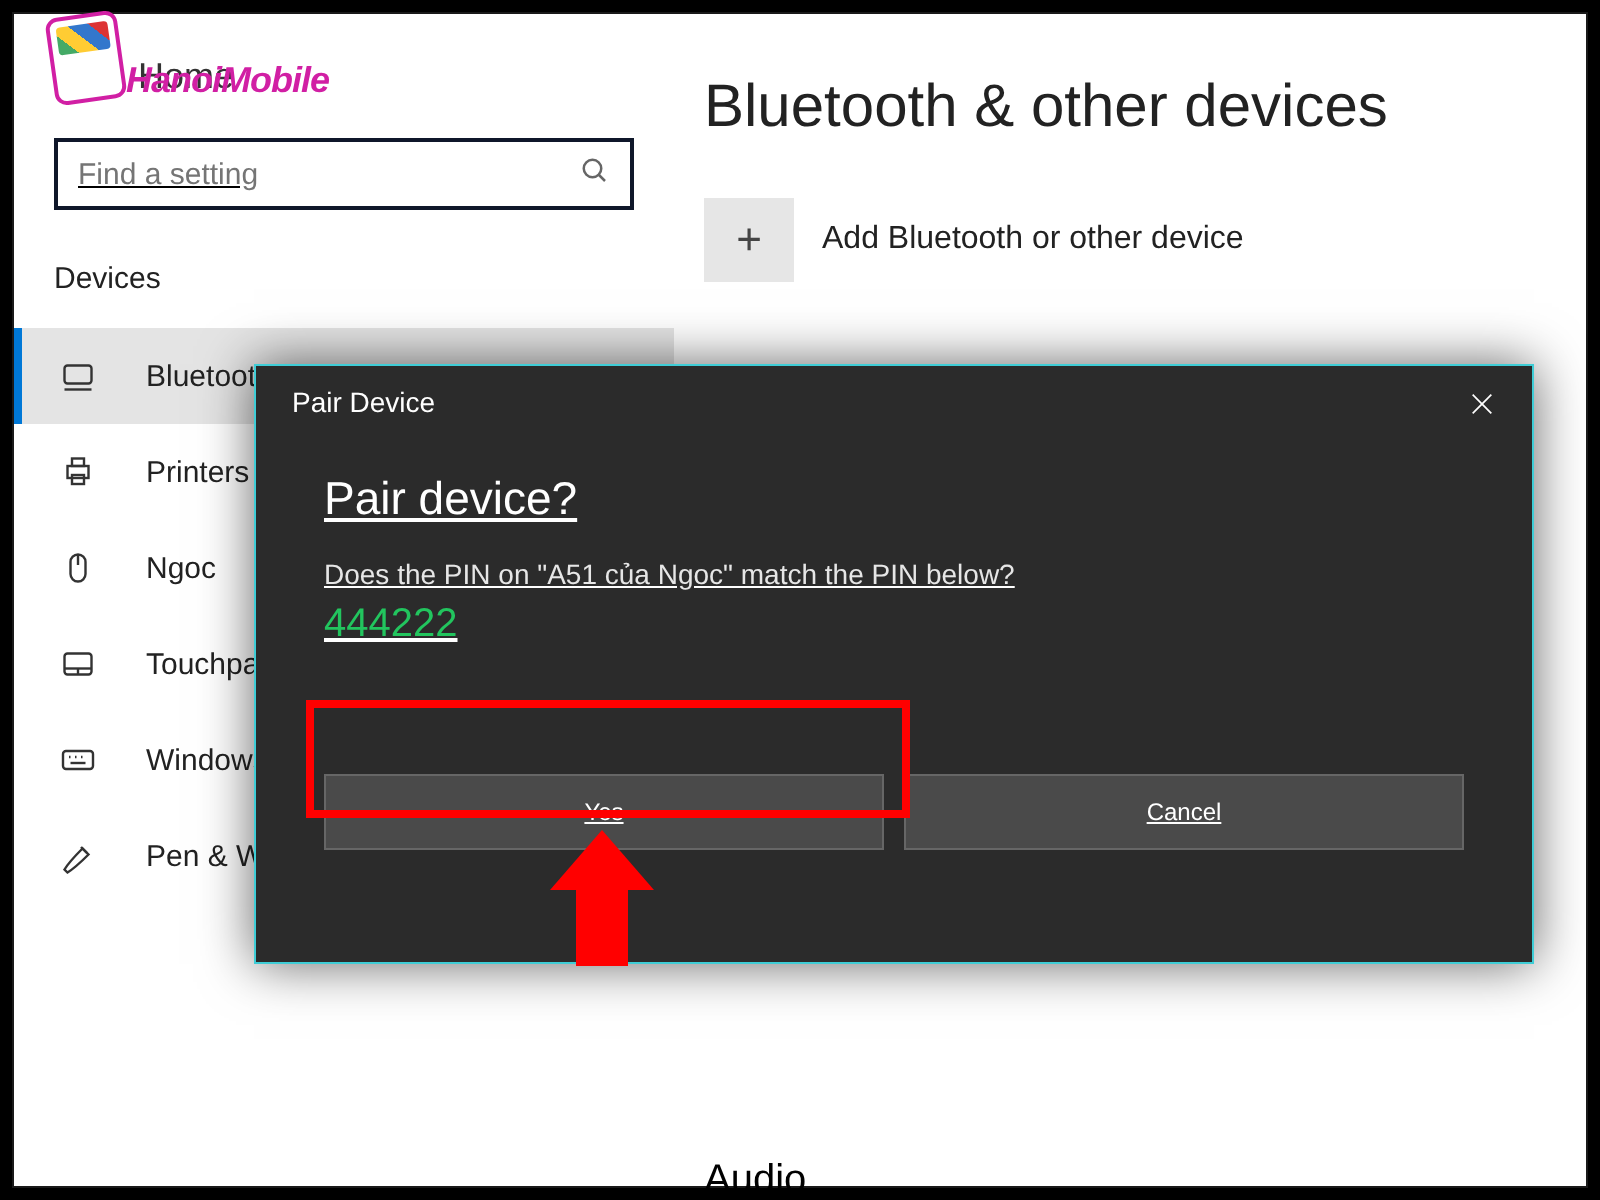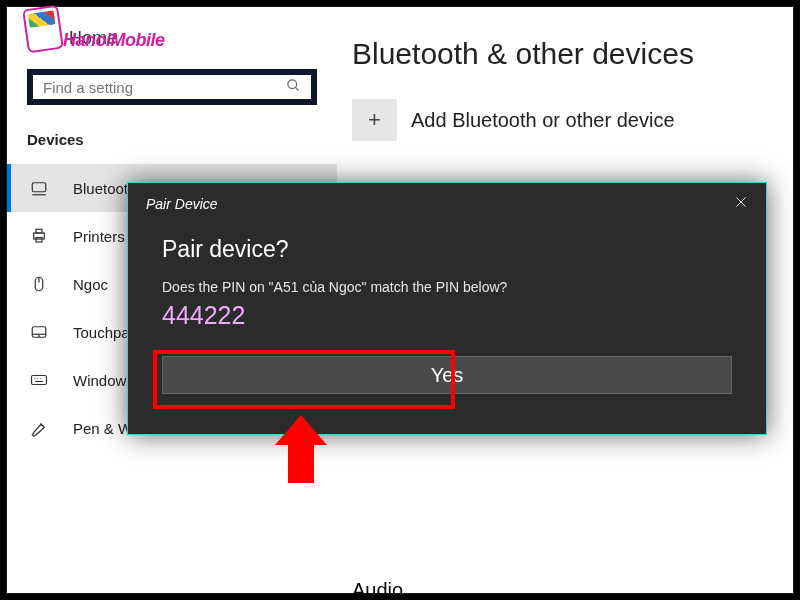--- a/index.html
+++ b/index.html
@@ -44,40 +44,41 @@
   }
   .home-label {
     font-size: 18px;
     margin-left: 22px;
     color: #333;
     font-weight: 300;
   }
   .search-box {
     margin: 6px 20px 14px;
     height: 36px;
-    border: 6px solid #0f172a;
+    border: 2px solid #0f172a;
     display: flex;
     align-items: center;
     padding: 0 10px;
+    text-decoration: underline;
   }
   .search-input {
     border: none;
     outline: none;
     font-size: 15px;
     color: #666;
     flex:1;
     background: transparent;
   }
   .search-icon {
     font-size: 15px;
     color: #666;
   }
   .section-label {
     font-size: 15px;
-    font-weight: 700;
+    font-weight: 400;
     color: #222;
     padding: 12px 20px;
   }
   .nav-list {
     list-style: none;
     margin-top: 4px;
   }
   .nav-item {
     display: flex;
     align-items: center;
@@ -118,21 +119,21 @@
     height: 42px;
     background: #e6e6e6;
     display: flex;
     align-items: center;
     justify-content: center;
     font-size: 22px;
     color: #444;
     margin-right: 14px;
   }
   .add-text {
-    font-size: 20px;
+    font-size: 16px;
     color: #222;
   }
   .audio-heading {
     position:absolute;
     top: 555px;
     font-size: 20px;
     font-weight: 300;
     margin-top: 17px;
   }
 
@@ -176,59 +177,59 @@
     left: 120px;
     top: 175px;
     width: 640px;
     background: #2b2b2b;
     border: 1px solid #3fcdd6;
     box-shadow: 0 0 25px rgba(0,0,0,.6);
   }
   .modal-title-row {
     display: flex;
     justify-content: space-between;
-    align-items: center;
     padding: 10px 18px 8px;
     color: #fff;
     font-size: 14px;
-    font-style: italic;
   }
   .close-x { font-size:18px; }
   .modal-body {
-    padding: 14px 34px 40px;
+    padding: 14px 34px 56px;
     color: #fff;
+    text-decoration: underline;
   }
   .modal-heading {
     font-size: 23px;
     font-weight: 300;
     margin-bottom: 16px;
   }
   .modal-msg {
     font-size: 14px;
     color: #e6e6e6;
     margin-bottom: 6px;
   }
   .pin-code {
-    font-size: 25px;
-    font-weight: 300;
-    color: #f0abfc;
+    font-size: 20px;
+    font-weight: 300;
+    color: #22c55e;
     margin-bottom: 26px;
   }
   .button-row {
     display: flex;
     gap: 10px;
   }
   .dlg-btn {
     flex: 1;
     height: 38px;
     background: #4a4a4a;
     border: 1px solid #666;
     color: #fff;
-    font-size: 20px;
+    font-size: 12px;
     cursor: pointer;
+    margin-top: 37px;
   }
 
   
   .red-rect {
     position: absolute;
     border: 4px solid #ff0000;
     pointer-events: none;
   }
   .red-arrow {
     position: absolute;
@@ -353,20 +354,21 @@
             <line x1="20" y1="4" x2="4" y2="20"></line>
           </svg>
       </span>
     </div>
     <div class="modal-body">
       <div class="modal-heading">Pair device?</div>
       <div class="modal-msg">Does the PIN on "A51 của Ngoc" match the PIN below?</div>
       <div class="pin-code">444222</div>
       <div class="button-row">
         <button class="dlg-btn">Yes</button>
+        <button class="dlg-btn">Cancel</button>
       </div>
     </div>
   </div>
 
   <div class="red-rect" style="left:146px; top:343px; width:302px; height:59px;"></div>
 
   <div class="red-arrow" style="left:268px; top:408px;">
     <div class="stem" style="left:13px; top:26px; width:26px; height:42px;"></div>
     <svg width="52" height="32" style="position:absolute;left:0;top:0;">
         <polygon points="26,0 52,30 0,30" fill="#ff0000"></polygon>

